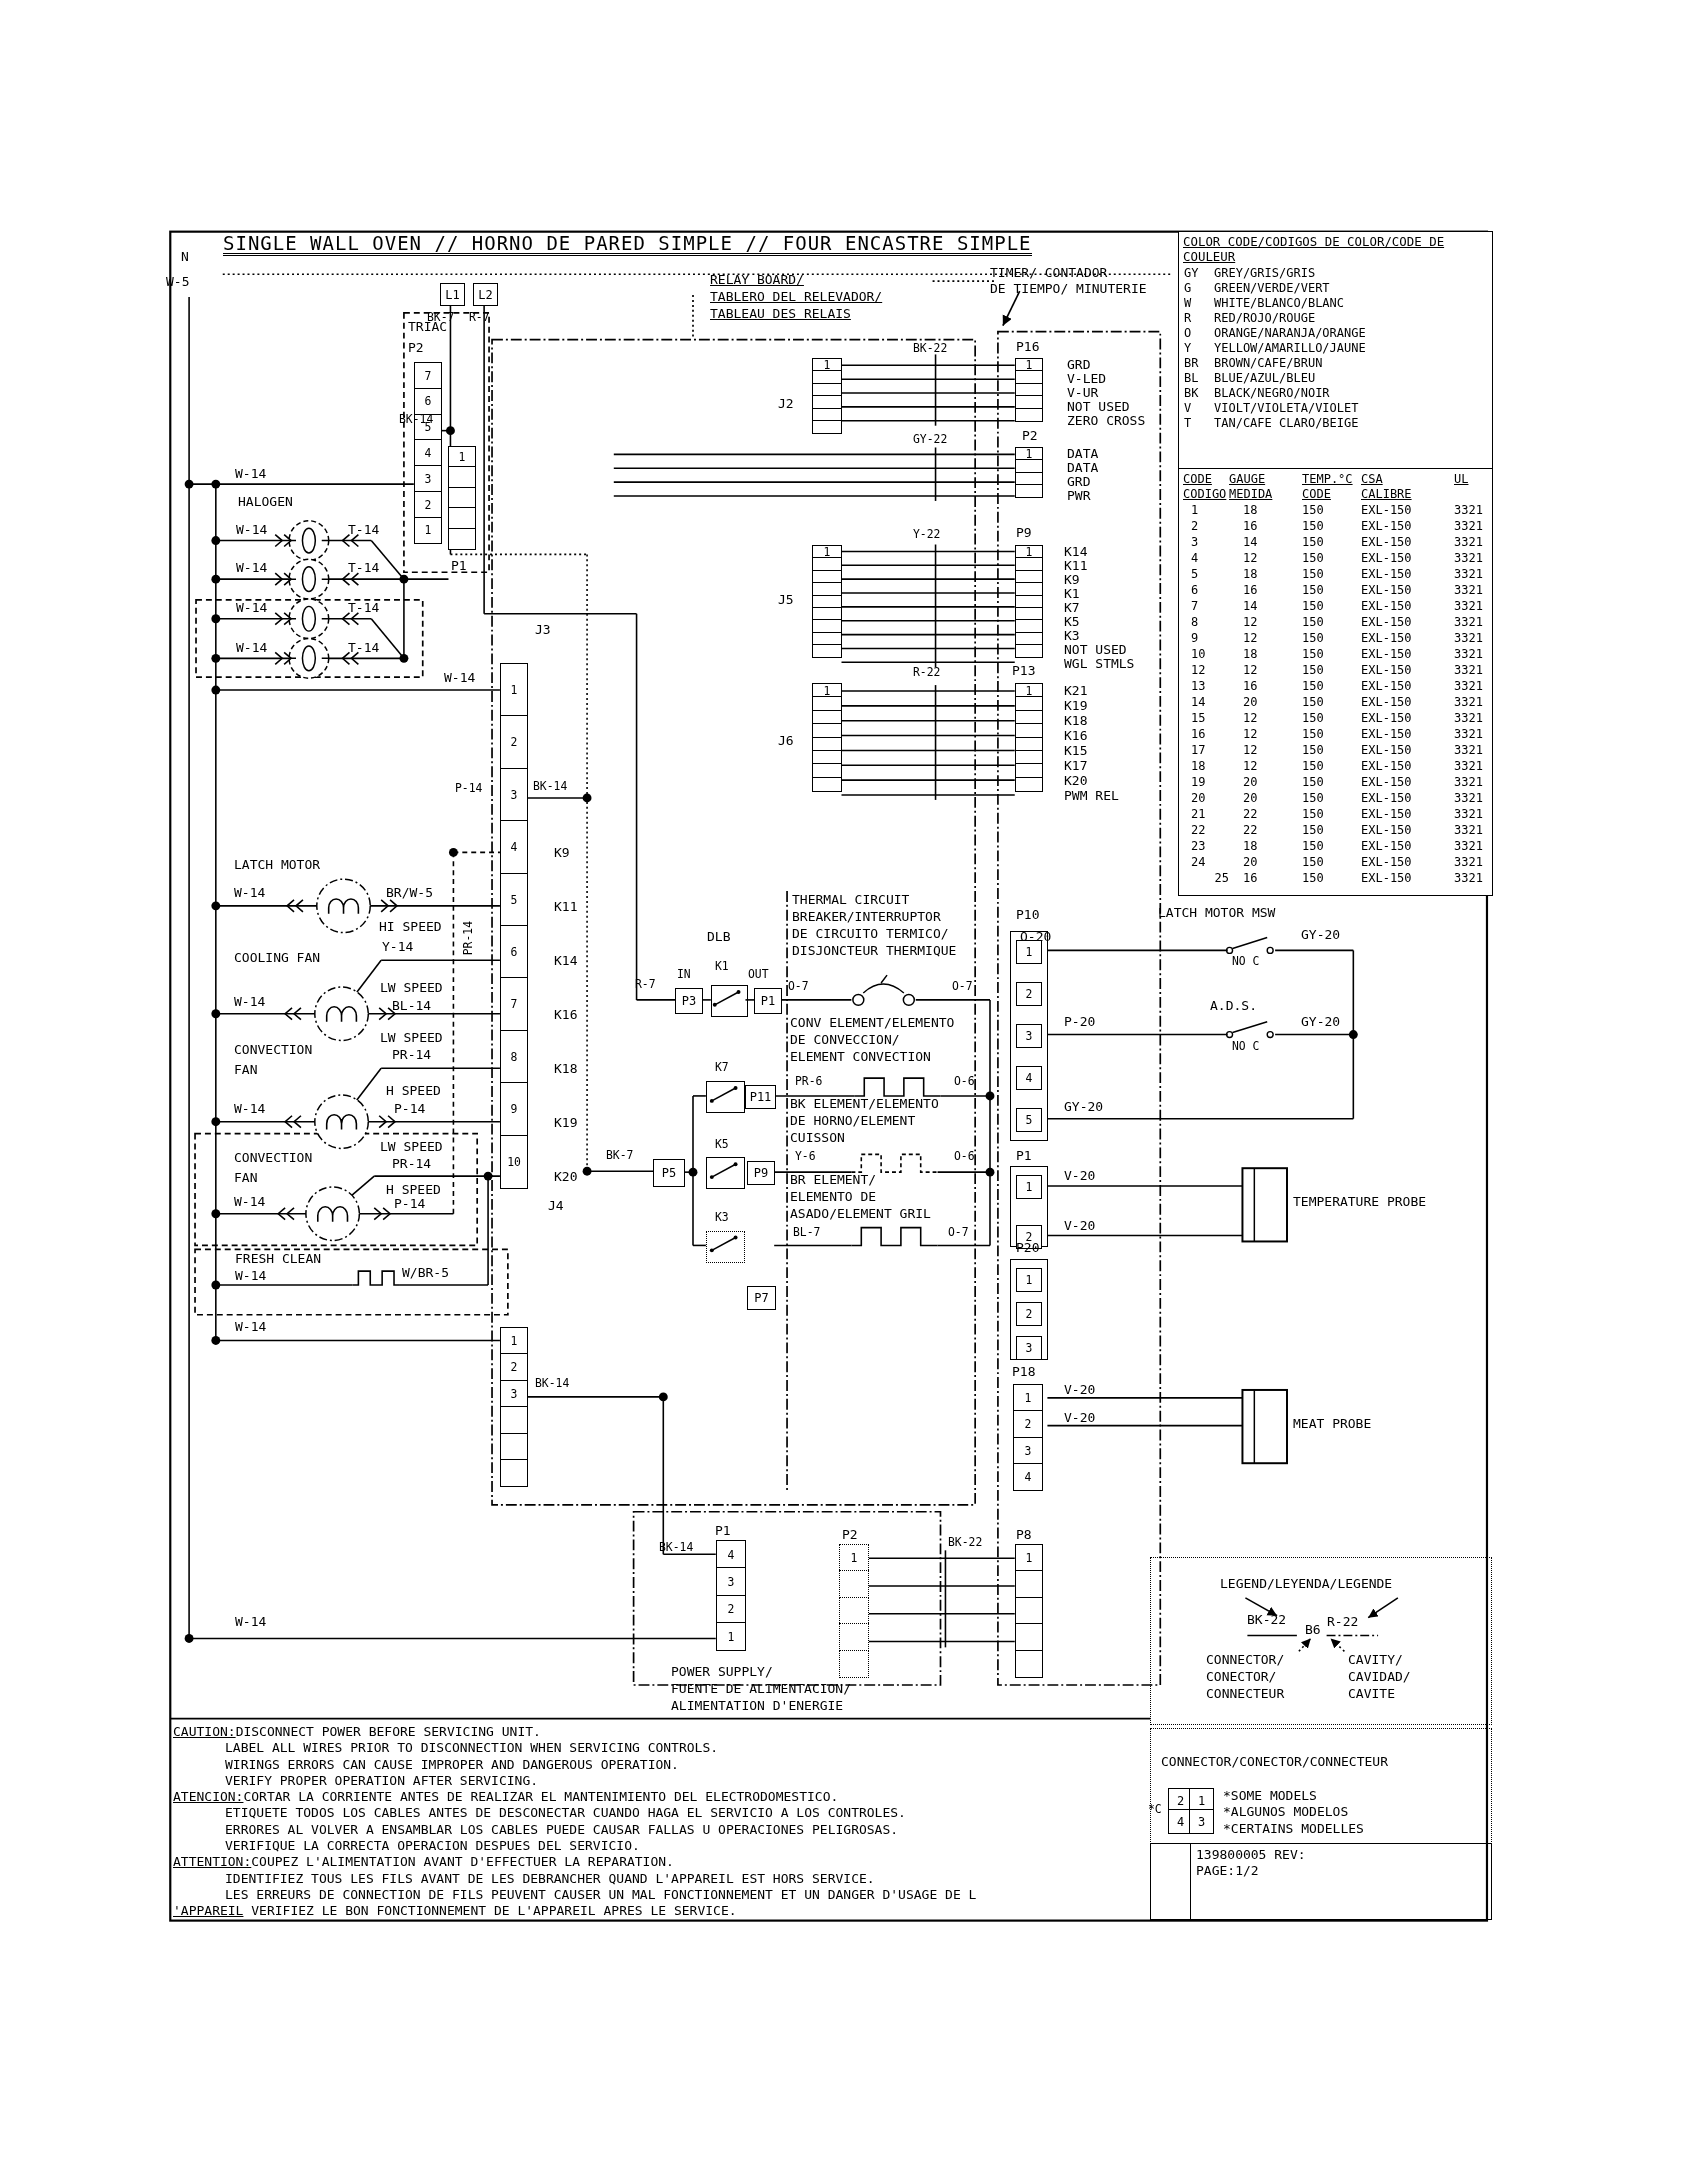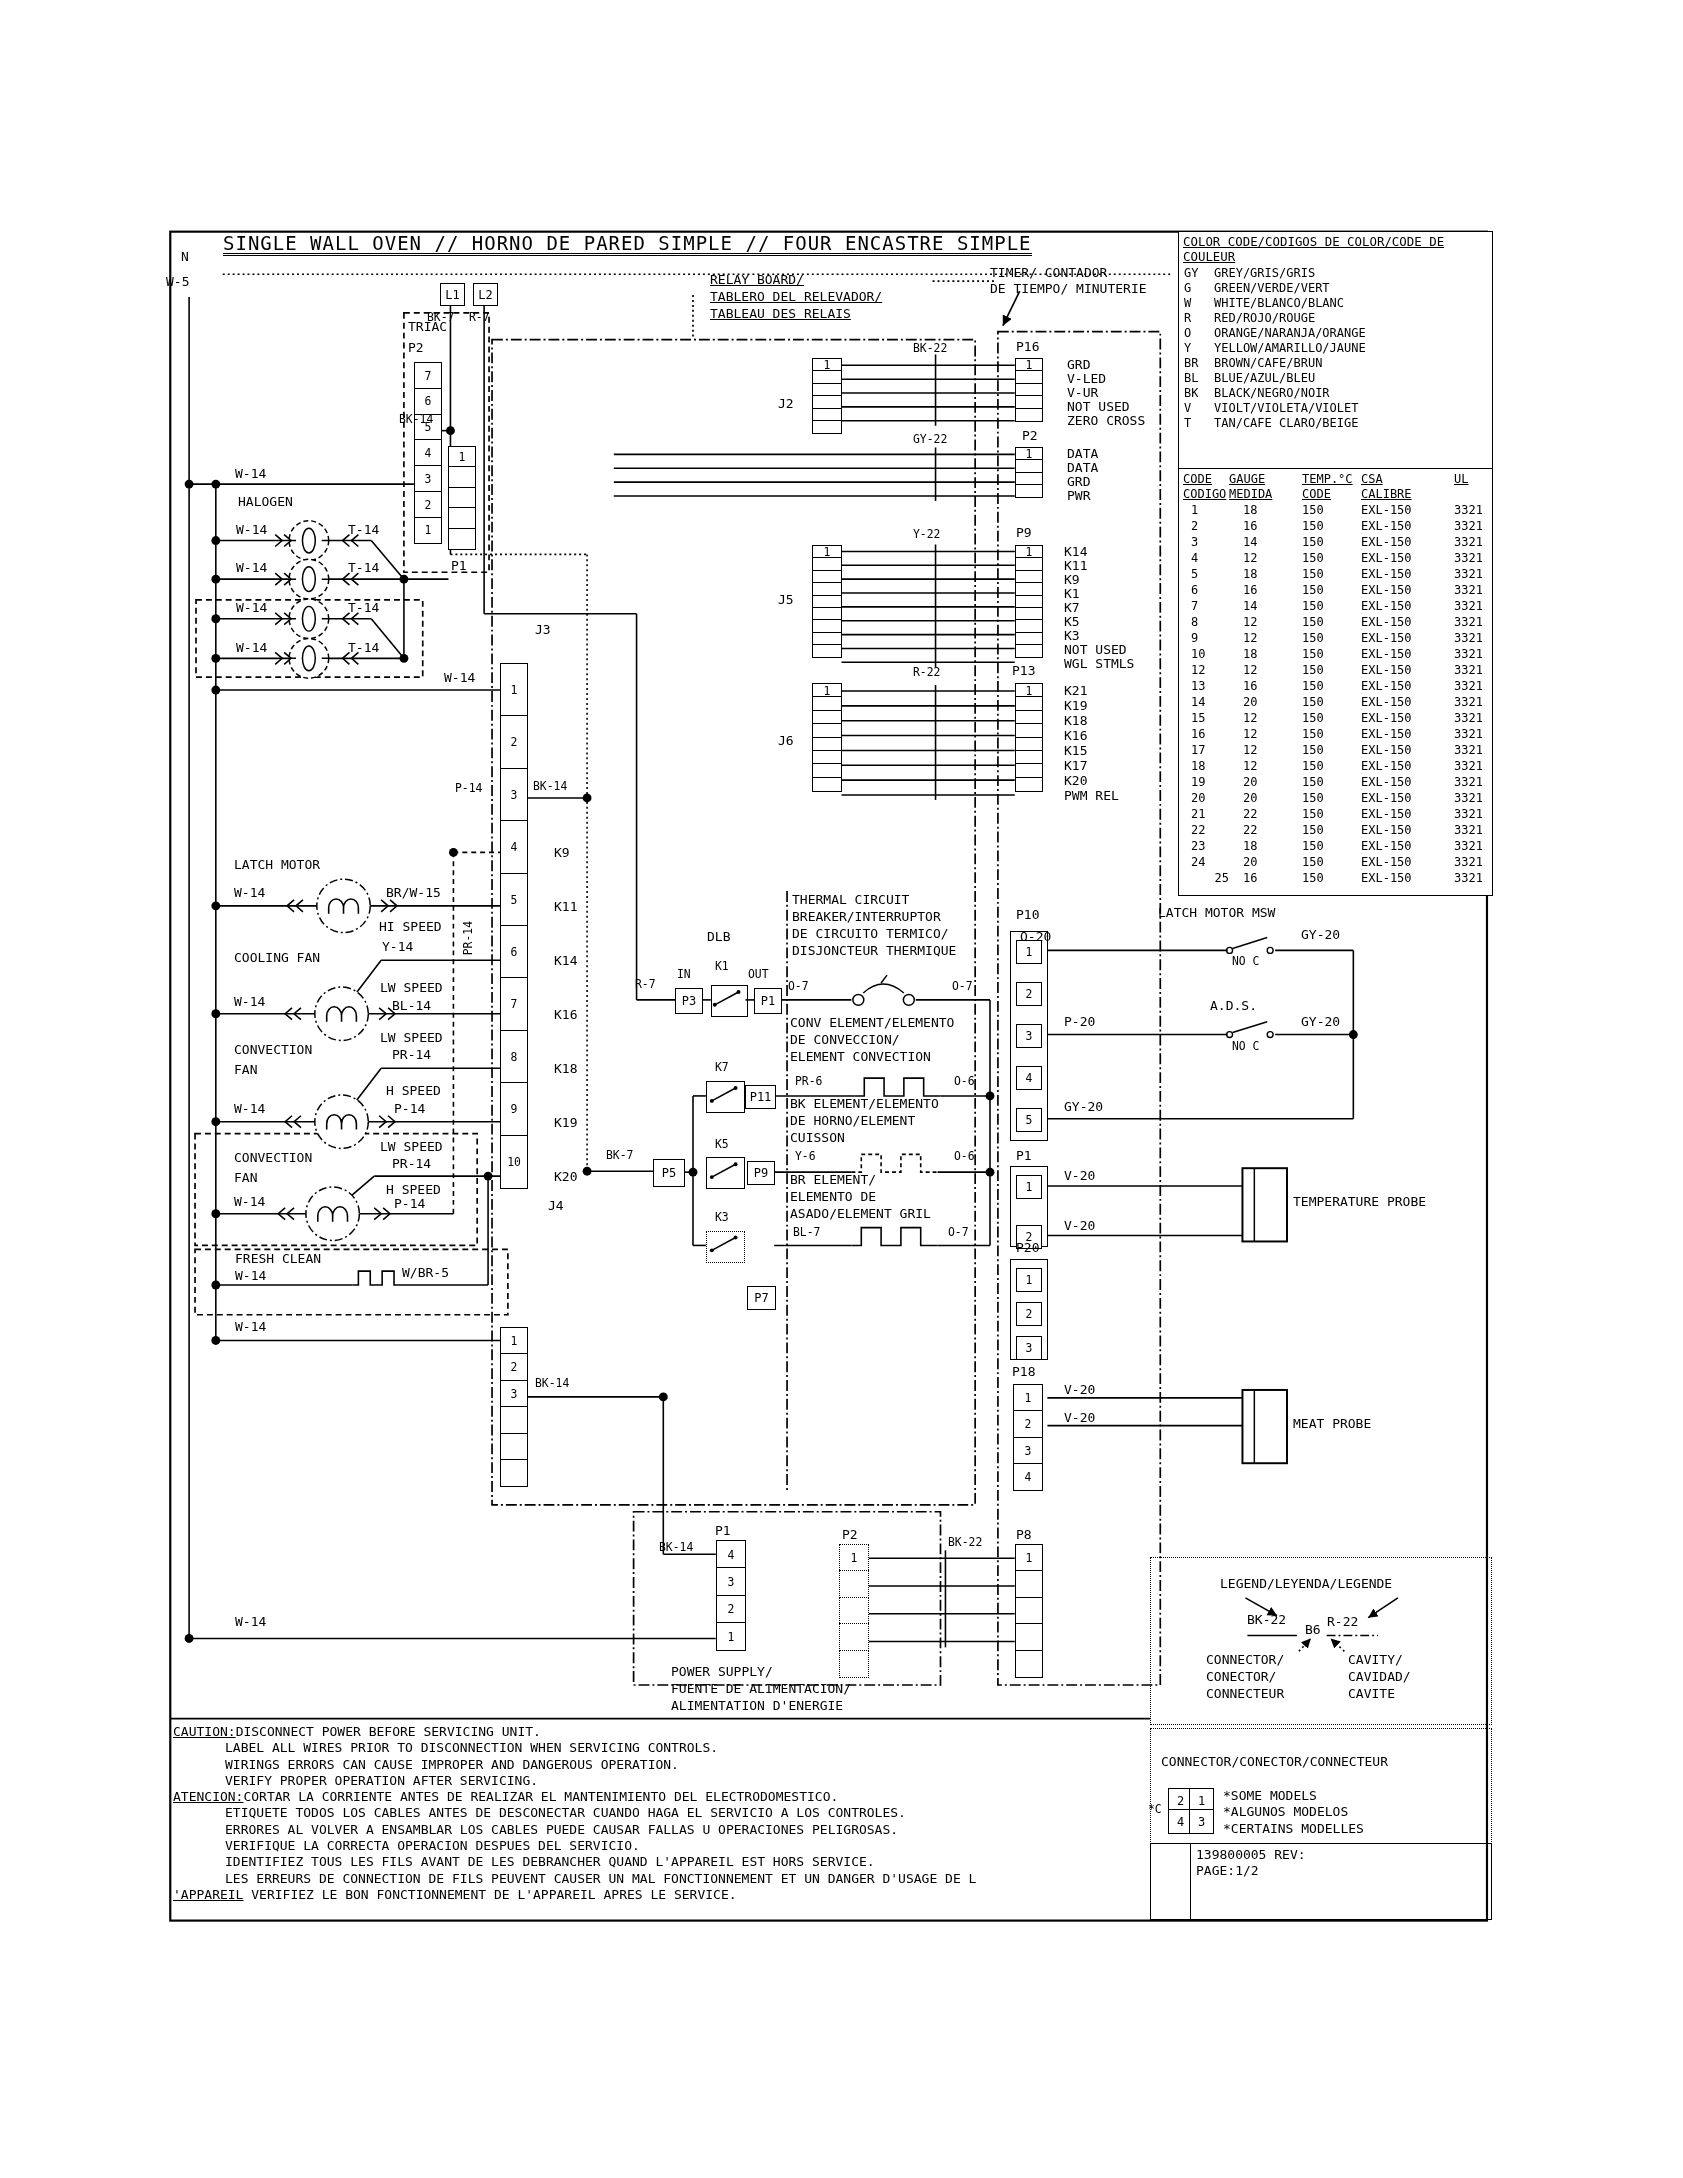--- a/index.html
+++ b/index.html
@@ -370,21 +370,21 @@
       <div>K19</div>
       <div>K20</div>
     </div>
 <span class="lbl sm" style="left:455px;top:781px;">P-14</span>
 <span class="lbl sm" style="left:533px;top:779px;">BK-14</span>
 <span class="lbl sm vert" style="left:461px;top:921px;">PR-14</span>
 <span class="lbl" style="left:548px;top:1198px;">J4</span>
 
 <span class="lbl" style="left:234px;top:857px;">LATCH MOTOR</span>
 <span class="lbl" style="left:234px;top:885px;">W-14</span>
-<span class="lbl" style="left:386px;top:885px;">BR/W-15</span>
+<span class="lbl" style="left:386px;top:885px;">BR/W-5</span>
 
 <span class="lbl" style="left:234px;top:950px;">COOLING FAN</span>
 <span class="lbl" style="left:379px;top:919px;">HI SPEED</span>
 <span class="lbl" style="left:382px;top:939px;">Y-14</span>
 <span class="lbl" style="left:380px;top:980px;">LW SPEED</span>
 <span class="lbl" style="left:392px;top:998px;">BL-14</span>
 <span class="lbl" style="left:234px;top:994px;">W-14</span>
 
 <span class="lbl pre" style="left:234px;top:1040px;line-height:20px;">CONVECTION
 FAN</span>
@@ -918,20 +918,21 @@
     </div>
 
     <div>
       <p><span class="hd">ATENCION:</span><span>CORTAR LA CORRIENTE ANTES DE REALIZAR EL MANTENIMIENTO DEL ELECTRODOMESTICO.</span></p>
       <div class="cont">ETIQUETE TODOS LOS CABLES ANTES DE DESCONECTAR CUANDO HAGA EL SERVICIO A LOS CONTROLES.
 ERRORES AL VOLVER A ENSAMBLAR LOS CABLES PUEDE CAUSAR FALLAS U OPERACIONES PELIGROSAS.
 VERIFIQUE LA CORRECTA OPERACION DESPUES DEL SERVICIO.</div>
     </div>
 
     <div>
+      <p><span class="hd">ATTENTION:</span><span>COUPEZ L'ALIMENTATION AVANT D'EFFECTUER LA REPARATION.</span></p>
       <div class="cont">IDENTIFIEZ TOUS LES FILS AVANT DE LES DEBRANCHER QUAND L'APPAREIL EST HORS SERVICE.
 LES ERREURS DE CONNECTION DE FILS PEUVENT CAUSER UN MAL FONCTIONNEMENT ET UN DANGER D'USAGE DE L</div>
     </div>
 
     <div>
       <p><span class="hd">'APPAREIL</span><span> VERIFIEZ LE BON FONCTIONNEMENT DE L'APPAREIL APRES LE SERVICE.</span></p>
       <div class="cont"></div>
     </div>
   </div>
 

